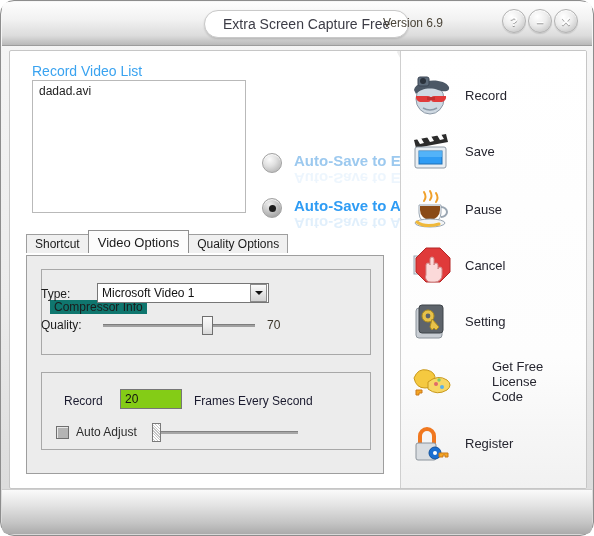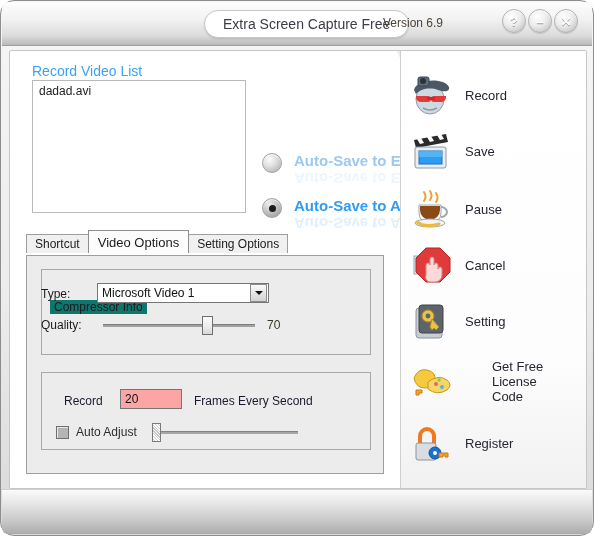--- a/index.html
+++ b/index.html
@@ -322,21 +322,21 @@
   #record-label {
     position: absolute;
     left: 22px; top: 21px;
     font-size: 12px;
   }
   #fps-input {
     position: absolute;
     left: 78px; top: 16px;
     width: 62px; height: 20px;
     box-sizing: border-box;
-    background: #fca5a5;
+    background: #84cc16;
     border: 1px solid #767676;
     display: flex;
     align-items: center;
     font-size: 12px;
     color: #111;
     padding-left: 4px;
   }
   #fps-suffix {
     position: absolute;
     left: 152px; top: 21px;
@@ -463,21 +463,21 @@
 
     <div id="tab-panel">
       <div id="tabstrip">
         <div class="tab">
           <span>Shortcut</span>
         </div>
         <div class="tab active">
           <span>Video Options</span>
         </div>
         <div class="tab">
-          <span>Setting Options</span>
+          <span>Quality Options</span>
         </div>
       </div>
 
       <div id="tab-page">
 
         <div id="compressor-group">
           <div id="compressor-legend" class="nosel">Compressor Info</div>
         </div>
 
         <div class="form-label" id="type-label">Type:</div>

